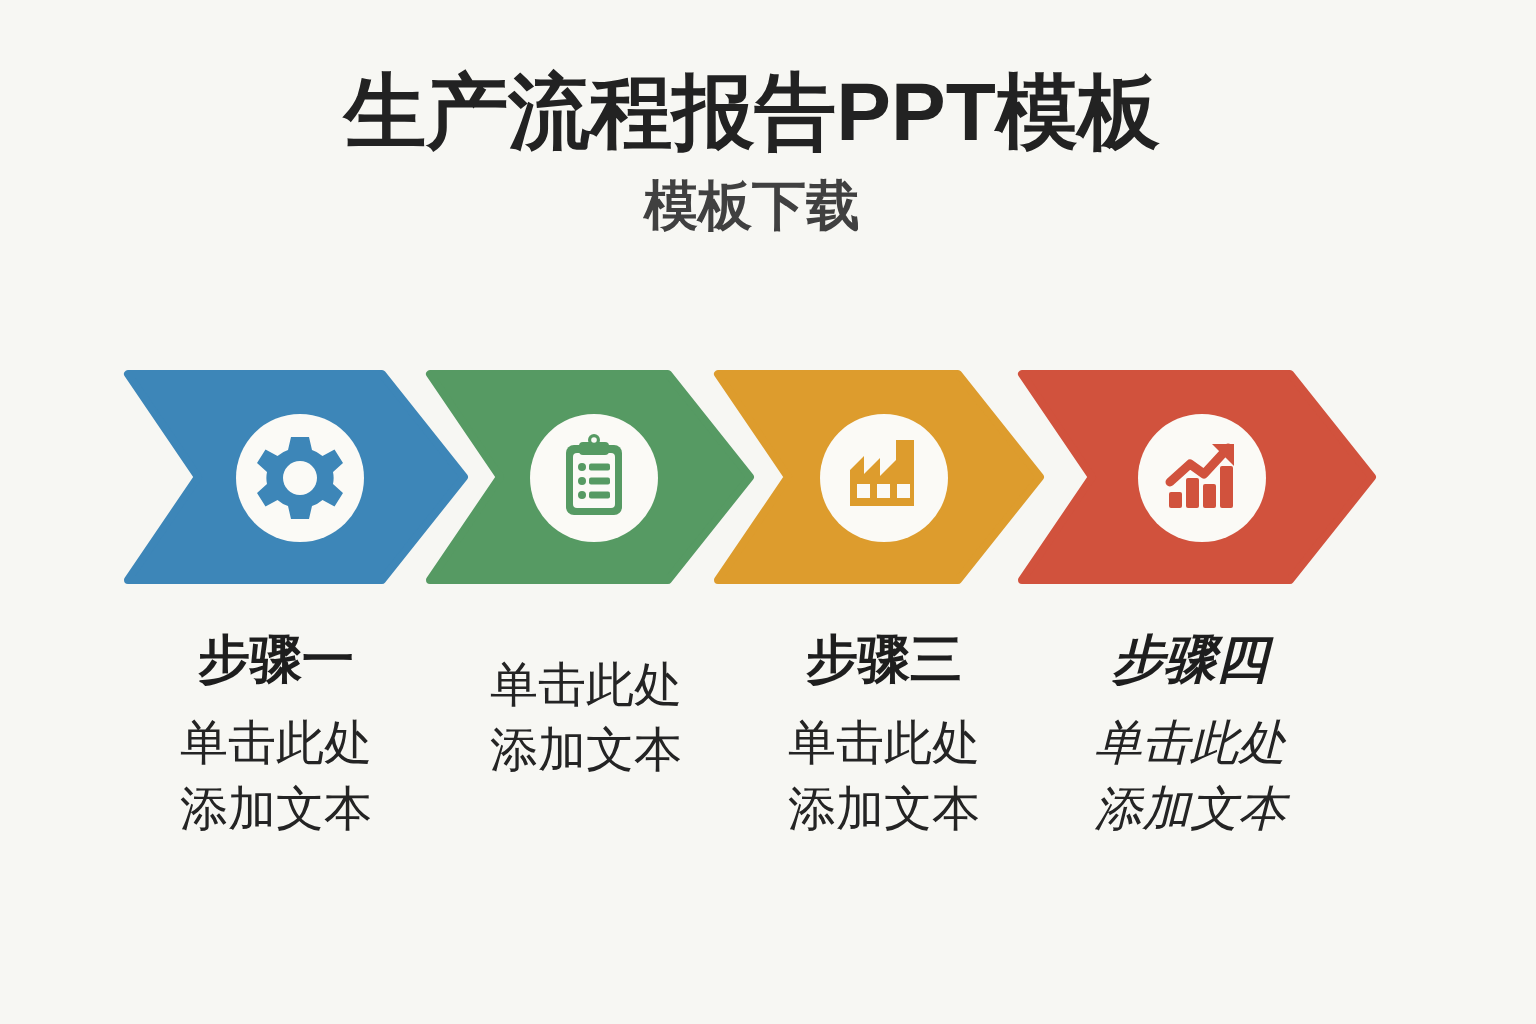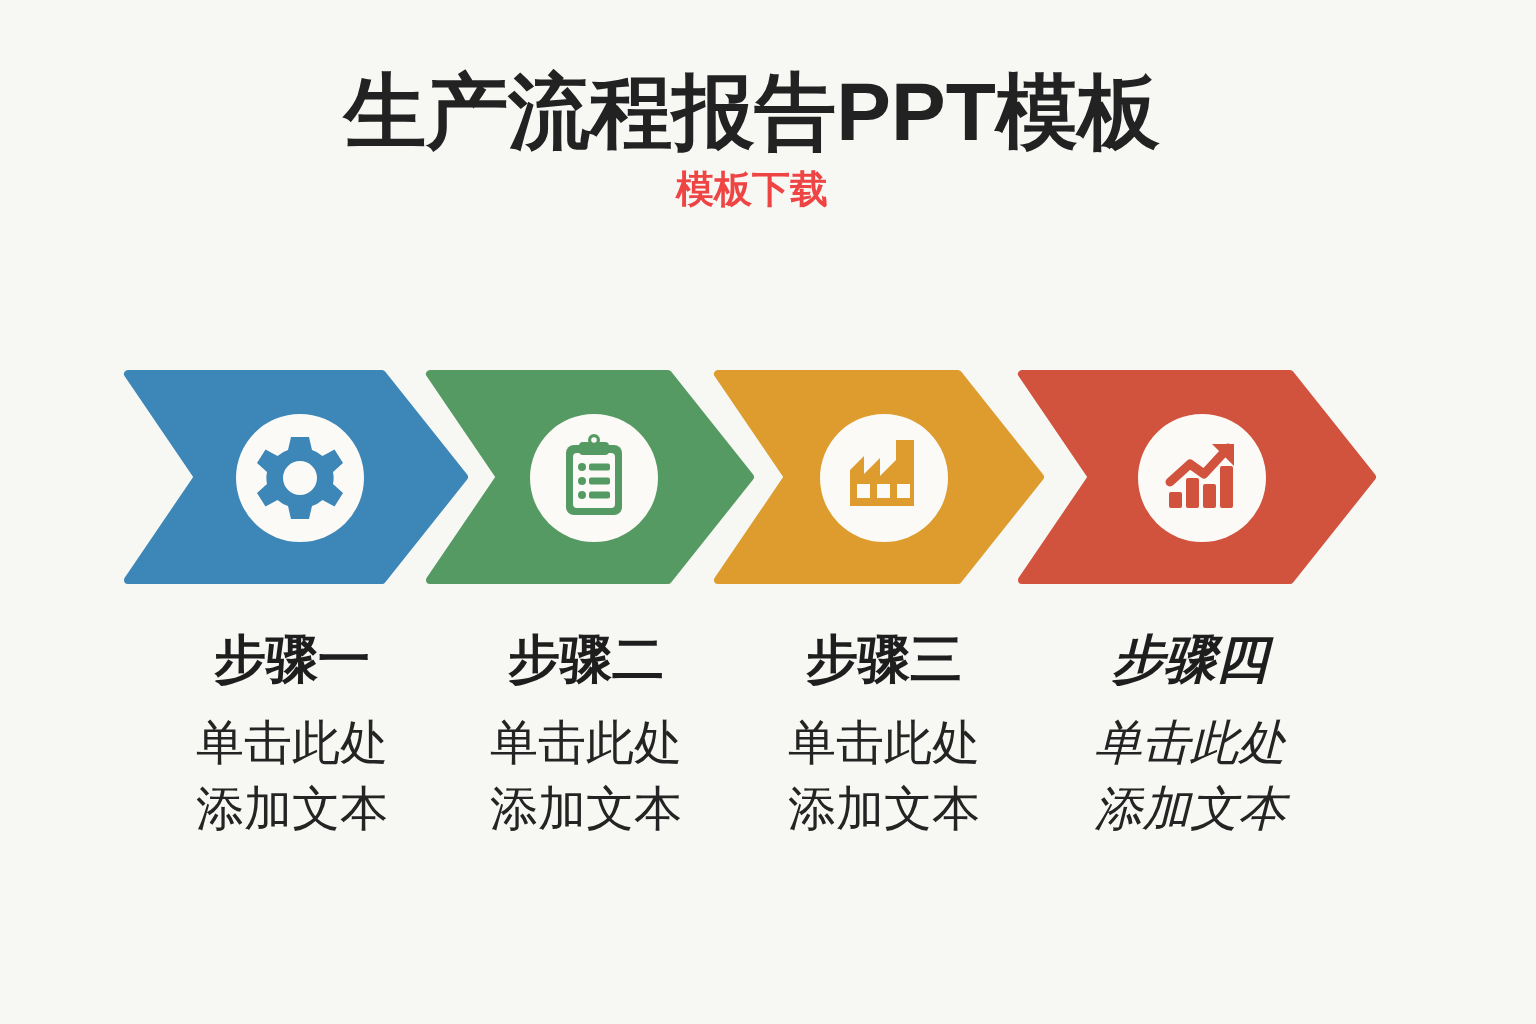--- a/index.html
+++ b/index.html
@@ -33,25 +33,25 @@
   .title {
     font-size: 82px;
     font-weight: 700;
     line-height: 1.02;
     color: #222222;
     letter-spacing: 0px;
     margin: 0;
     white-space: nowrap;
   }
   .subtitle {
-    font-size: 38px;
+    font-size: 54px;
     font-weight: 700;
     line-height: 1.1;
-    color: #ef4444;
-    margin: 15px 0 0 0;
+    color: #404040;
+    margin: 22px 0 0 0;
     white-space: nowrap;
   }
 
   
   .chevron-row {
     position: absolute;
     left: 124px;
     top: 368px;
     width: 1252px;
     height: 218px;
@@ -84,21 +84,21 @@
     top: 630px;
     width: 1264px;
     height: 260px;
   }
   .caption {
     position: absolute;
     top: 0;
     width: 300px;
     text-align: center;
   }
-  .cap-1 { left: 18px; }
+  .cap-1 { left: 2px; }
   .cap-2 { left: 312px; }
   .cap-3 { left: 610px; }
   .cap-4 { left: 916px; font-style: italic; }
 
   .cap-title {
     font-size: 52px;
     font-weight: 700;
     color: #1e1e1e;
     line-height: 1.12;
     margin: 0;
@@ -214,21 +214,20 @@
 
     <div class="caption cap-1">
       <div class="cap-title">步骤一</div>
       <div class="cap-body">
         <span class="cap-line">单击此处</span>
         <span class="cap-line">添加文本</span>
       </div>
     </div>
 
     <div class="caption cap-2">
-      <div class="cap-title">步骤二</div>
       <div class="cap-body">
         <span class="cap-line">单击此处</span>
         <span class="cap-line">添加文本</span>
       </div>
     </div>
 
     <div class="caption cap-3">
       <div class="cap-title">步骤三</div>
       <div class="cap-body">
         <span class="cap-line">单击此处</span>

